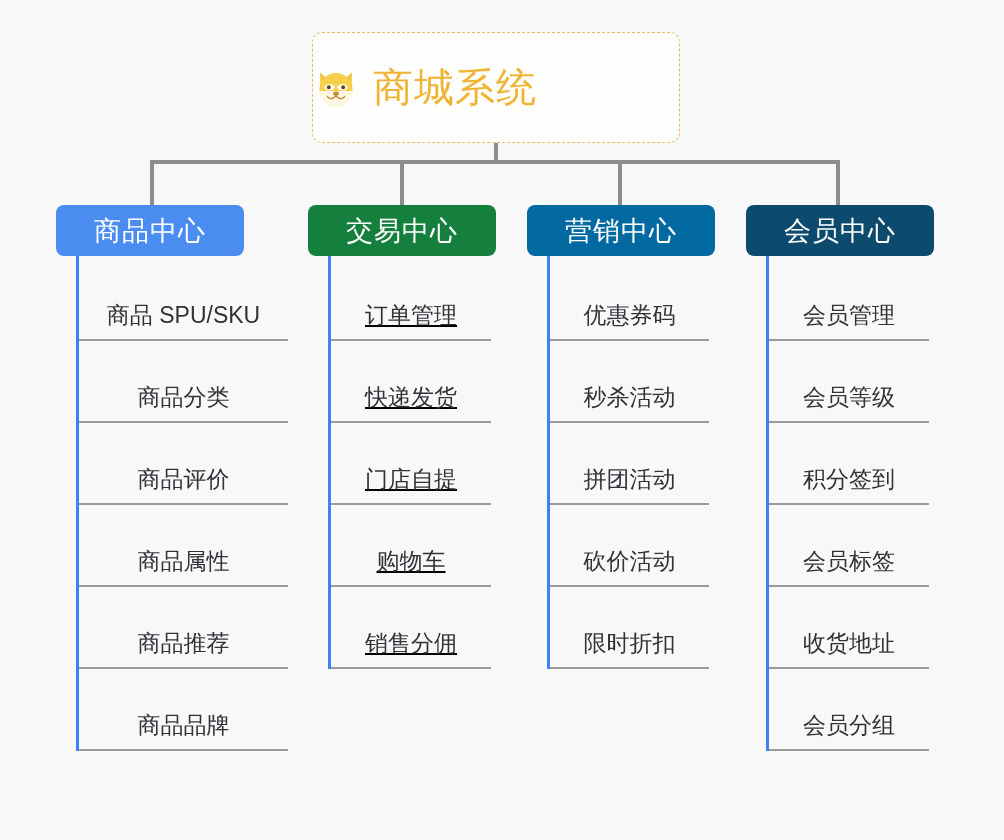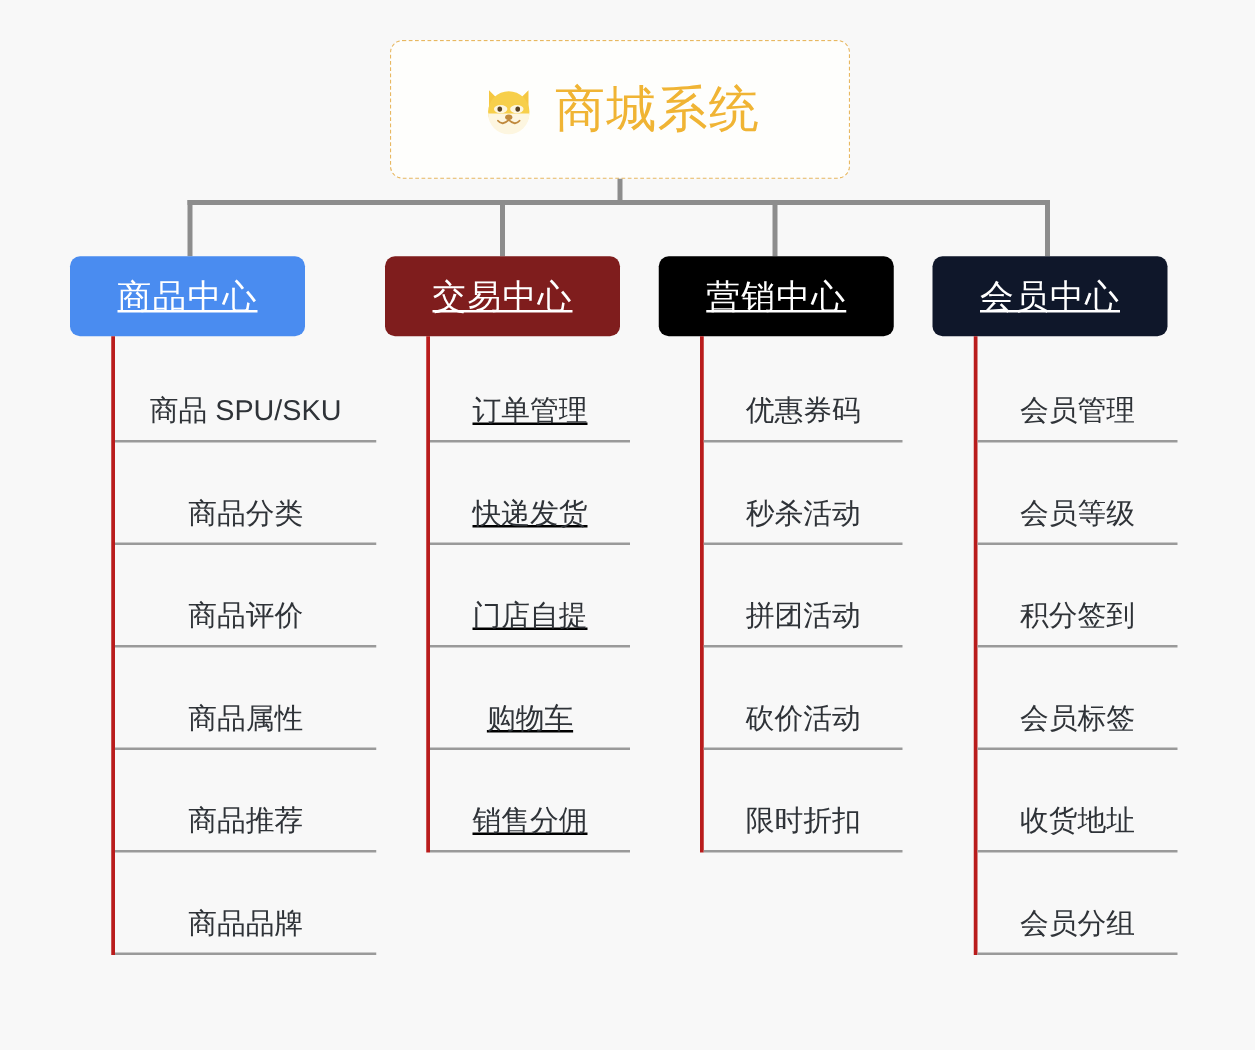--- a/index.html
+++ b/index.html
@@ -26,21 +26,21 @@
     position: absolute;
     left: 312px;
     top: 32px;
     width: 368px;
     height: 111px;
     background: #fefefc;
     border: 1.5px dashed #e8b861;
     border-radius: 10px;
     display: flex;
     align-items: center;
-    justify-content: center;
+    justify-content: flex-start;
     gap: 14px;
   }
   .root-emoji {
     font-size: 42px;
     line-height: 1;
     display: block;
     width: 46px;
     height: 46px;
   }
   .root-emoji svg { display: block; width: 46px; height: 46px; }
@@ -74,37 +74,36 @@
     height: 45px;
   }
 
   
   .column {
     position: absolute;
     top: 205px;
   }
   .col-header {
     width: 188px;
-    height: 64px;
+    height: 51px;
     border-radius: 8px;
     display: flex;
     align-items: center;
     justify-content: center;
     color: #ffffff;
     font-size: 27px;
     letter-spacing: 1px;
-    text-decoration: underline;
   }
 
   
   .leaves {
     position: relative;
-    margin-left: 33px;
+    margin-left: 20px;
     padding-left: 0;
-    border-left: 3px solid #b91c1c;
+    border-left: 3px solid #3b82f6;
   }
   .leaf {
     position: relative;
     height: 82px;
     display: flex;
     align-items: flex-end;
     justify-content: center;
     border-bottom: 2px solid #9a9a9a;
     padding-bottom: 6px;
   }
@@ -120,23 +119,23 @@
   .col-2 .leaves { width: 163px; text-decoration: underline; }
   .col-3 .leaves { width: 162px; }
   .col-4 .leaves { width: 163px; }
 
   .col-1 { left: 56px; }
   .col-2 { left: 308px; }
   .col-3 { left: 527px; }
   .col-4 { left: 746px; }
 
   .col-1 .col-header { background: #4a8cf0; }
-  .col-2 .col-header { background: #7f1d1d; }
-  .col-3 .col-header { background: #000000; }
-  .col-4 .col-header { background: #0f172a; }
+  .col-2 .col-header { background: #15803d; }
+  .col-3 .col-header { background: #0369a1; }
+  .col-4 .col-header { background: #0c4a6e; }
 
   
   .leaves .leaf:first-child { height: 85px; }
 </style>
 </head>
 <body>
 
 <div id="mindmap">
 
   <div class="root-node">

